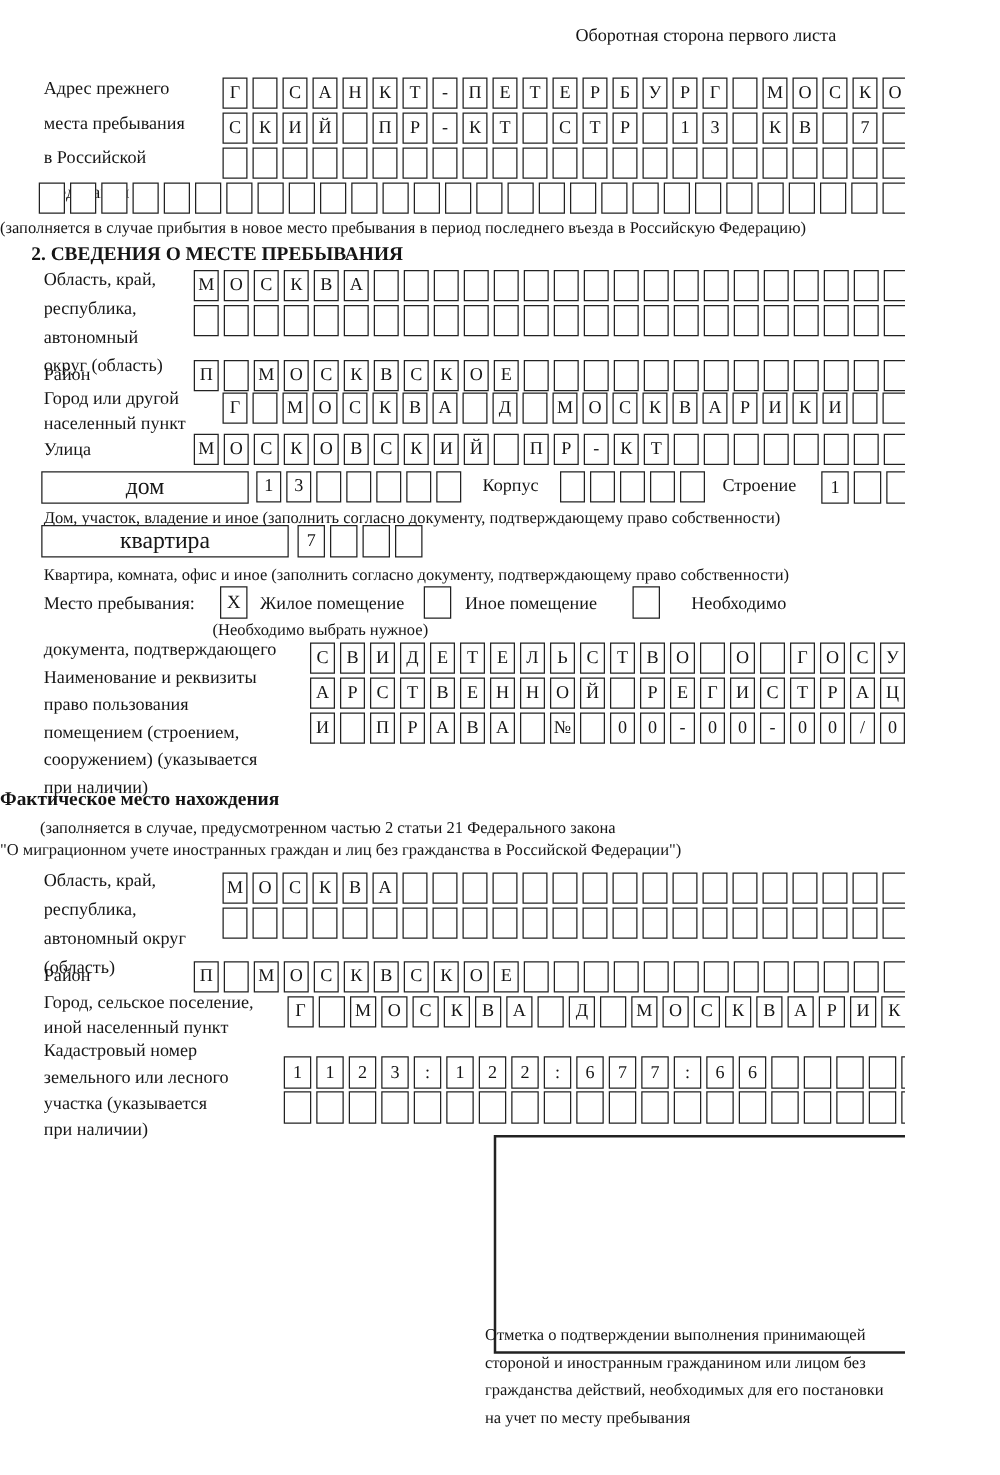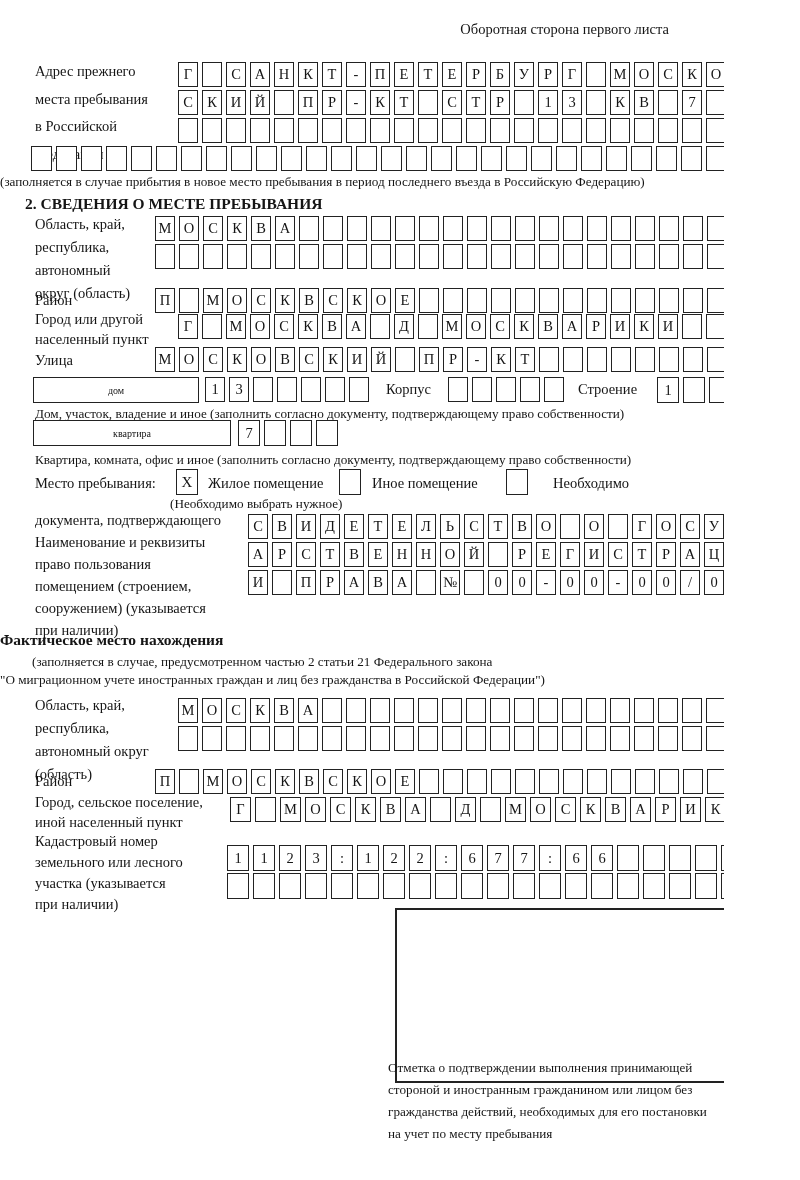--- a/index.html
+++ b/index.html
@@ -22,21 +22,21 @@
   .cw21 .cell{width:21px;}
   .cw22 .cell{width:22px;height:26px;}
   .label div{white-space:nowrap;}
   .lh27 div{height:27.5px;}
   .lh23 div{height:23px;}
   .lh22 div{height:22px;}
   .lh21 div{height:21px;}
   .lh20 div{height:20px;}
   .widebox{
     position:absolute;box-sizing:border-box;border:1.8px solid #222;height:26px;
-    display:flex;align-items:center;justify-content:center;font-size:10px;background:#fff;
+    display:flex;align-items:center;justify-content:center;font-size:19px;background:#fff;
   }
   .checkbox{
     position:absolute;box-sizing:border-box;border:1.8px solid #222;width:22px;height:26px;
     display:flex;align-items:center;justify-content:center;font-size:15px;background:#fff;
   }
   .stampbox{position:absolute;box-sizing:border-box;border:2px solid #222;background:#fff;}
   .lines22 div{line-height:22px;}
 </style>
 </head>
 <body>

